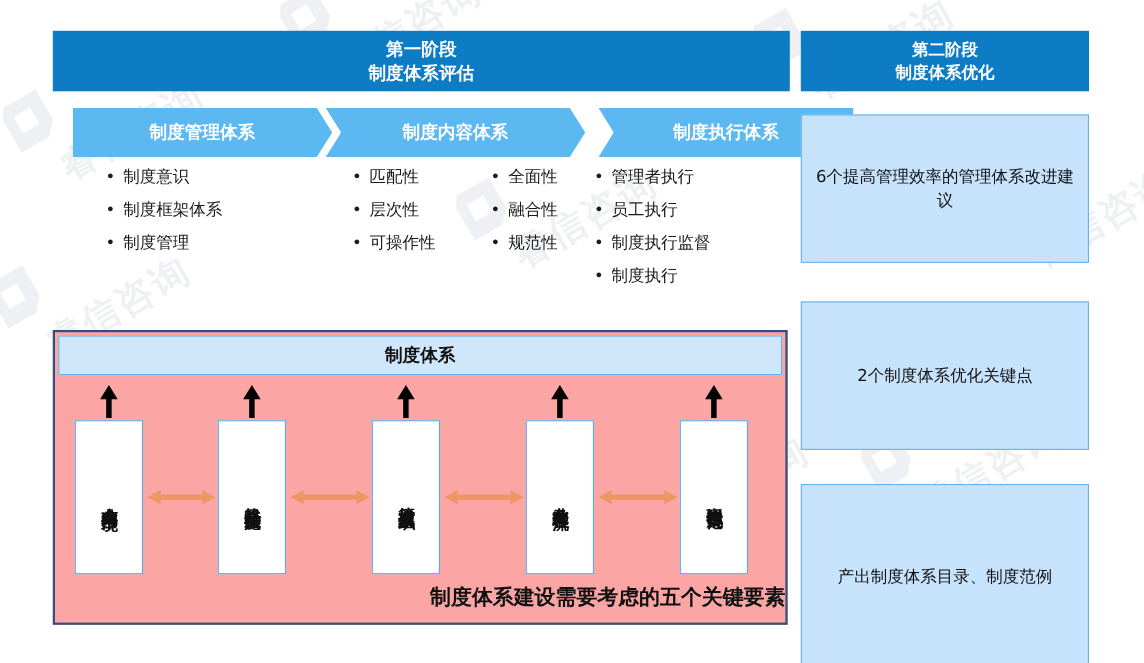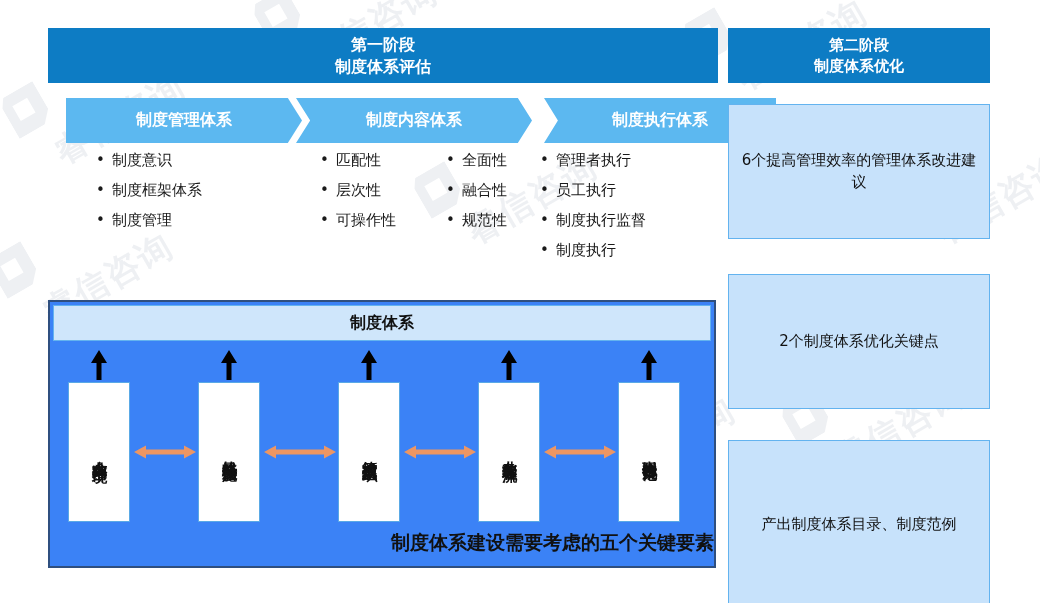--- a/index.html
+++ b/index.html
@@ -133,21 +133,21 @@
   }
   .bullet-text { color: #1a1a1a; }
 
   
   #framework-box {
     position: absolute;
     left: 48px; top: 300px;
     width: 668px;
     height: 268px;
     border: 2px solid #2f4f7f;
-    background: #3b82f6;
+    background: #fca5a5;
     box-sizing: border-box;
     z-index: 10;
   }
   #framework-title {
     height: 36px;
     margin: 3px;
     background: #cfe6fb;
     border: 1px solid #63b3ef;
     box-sizing: border-box;
     display: flex;

